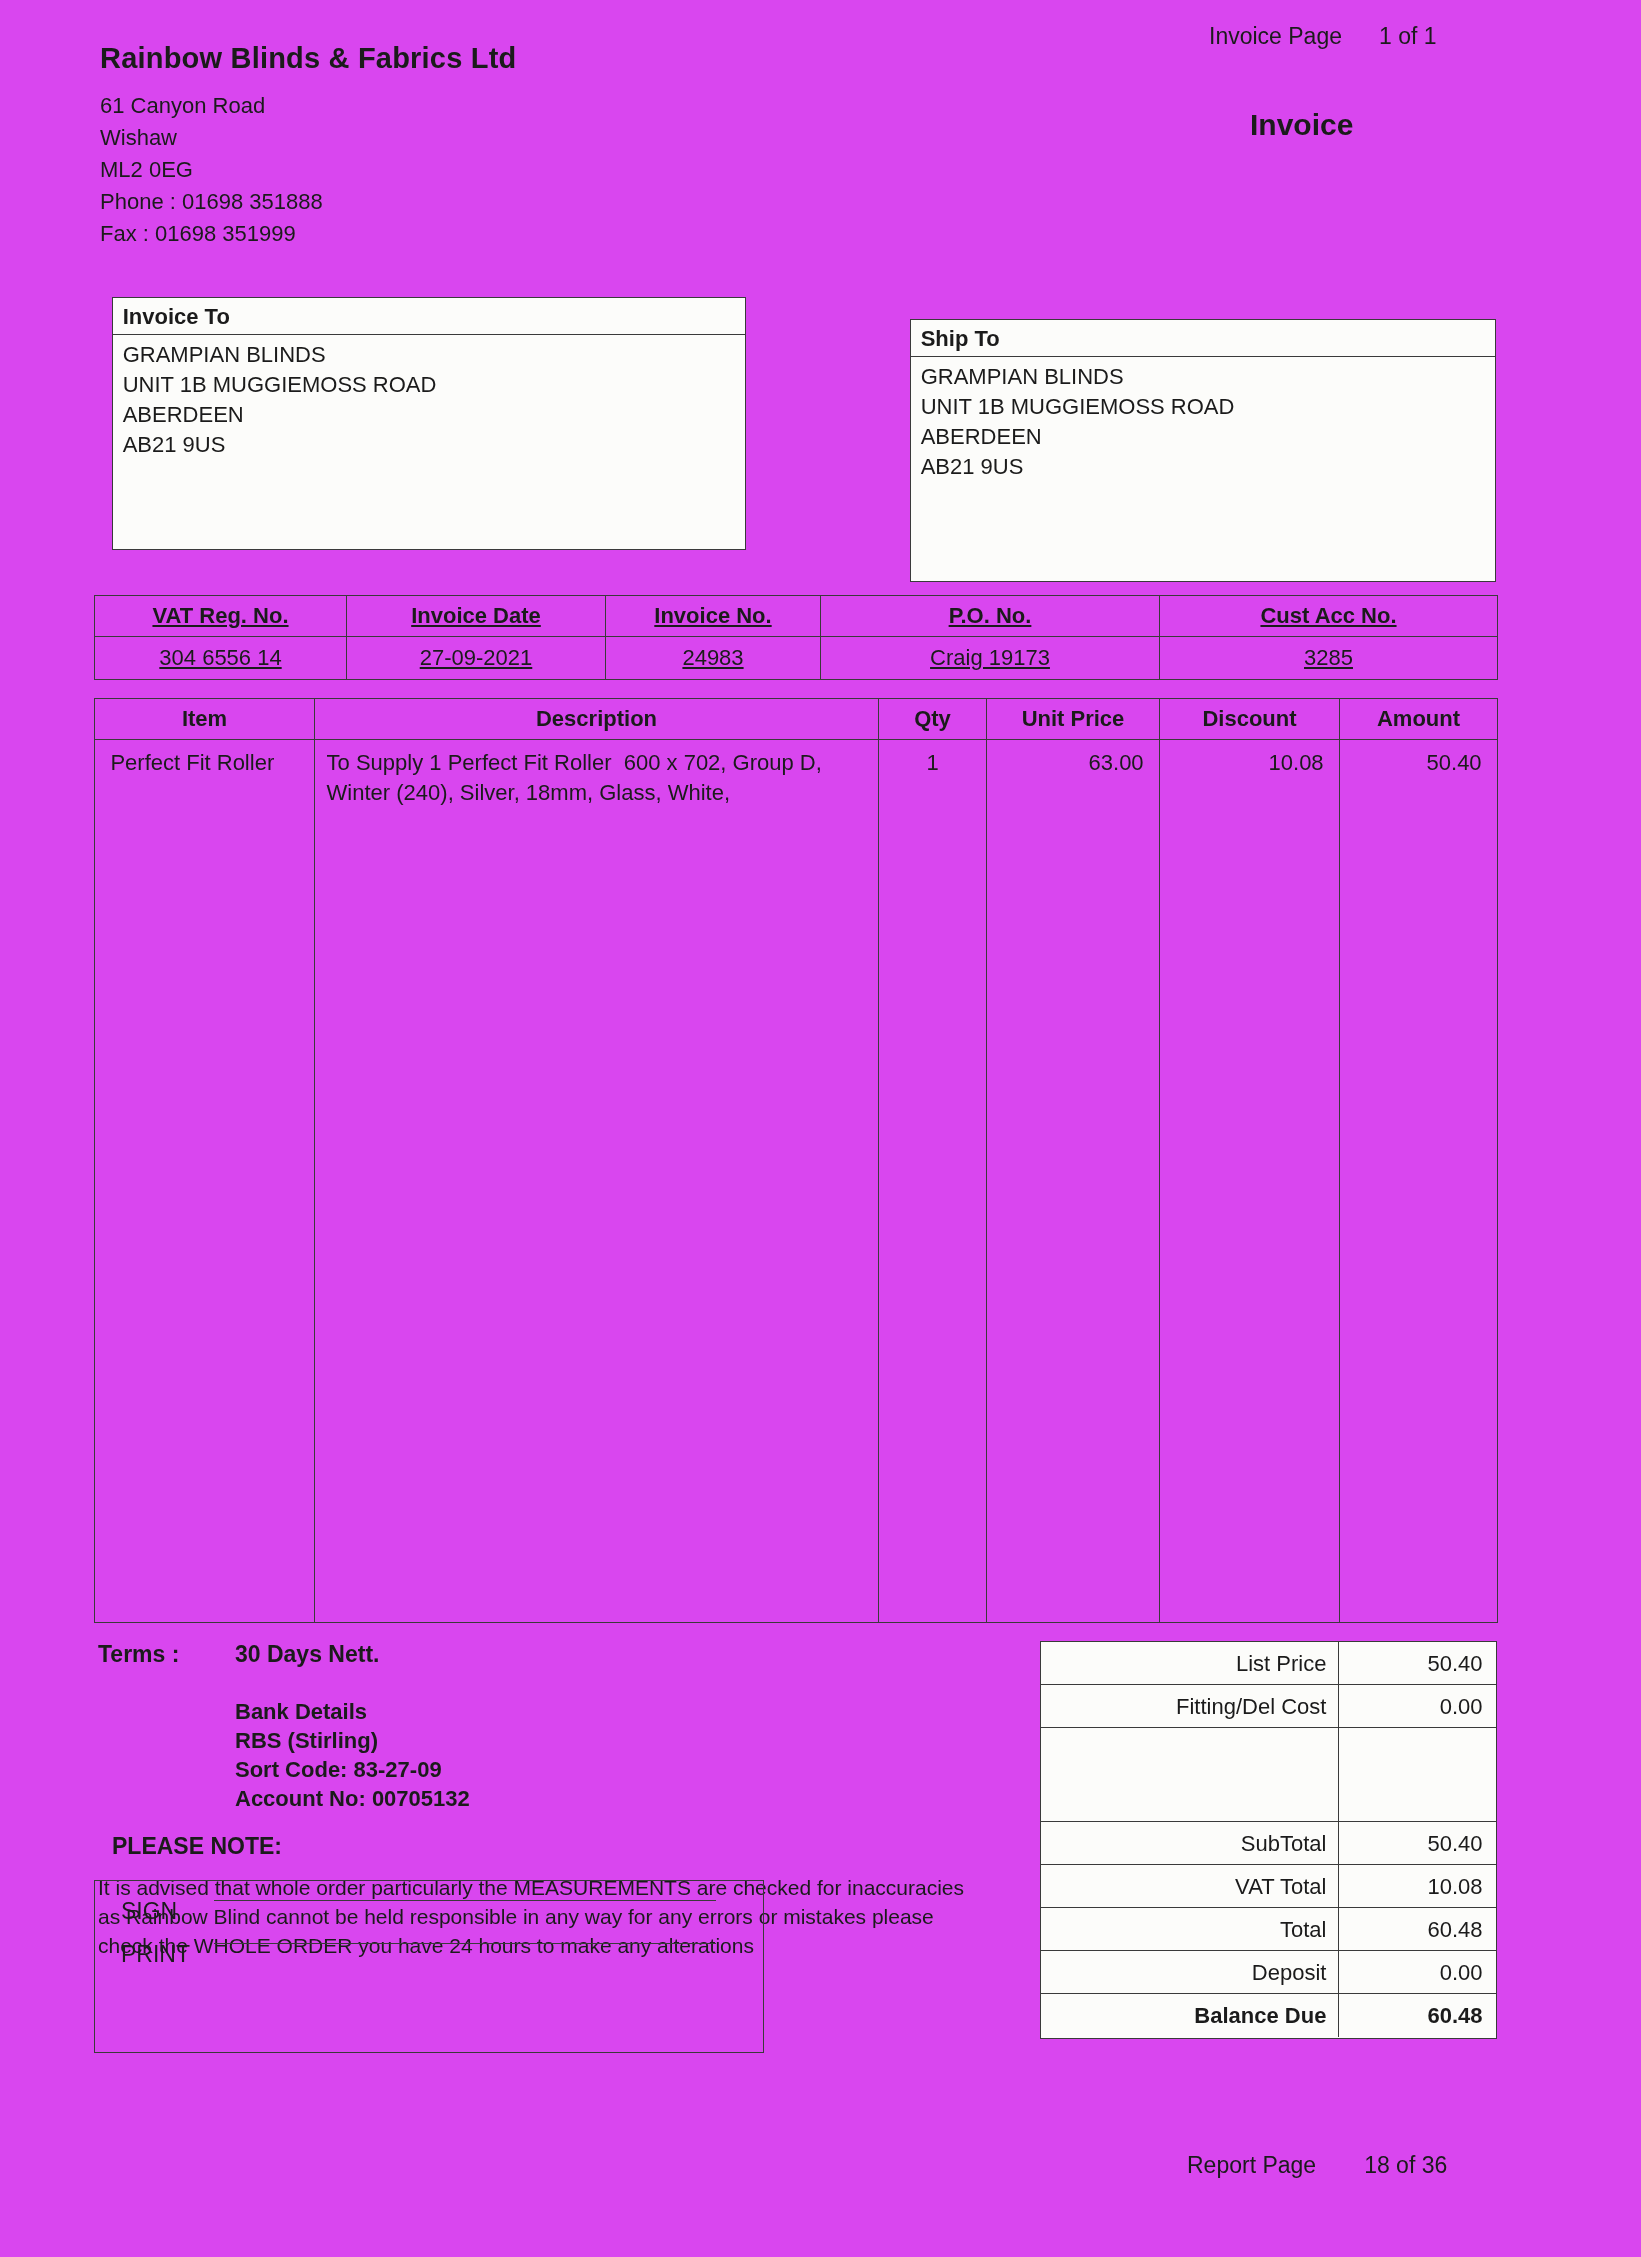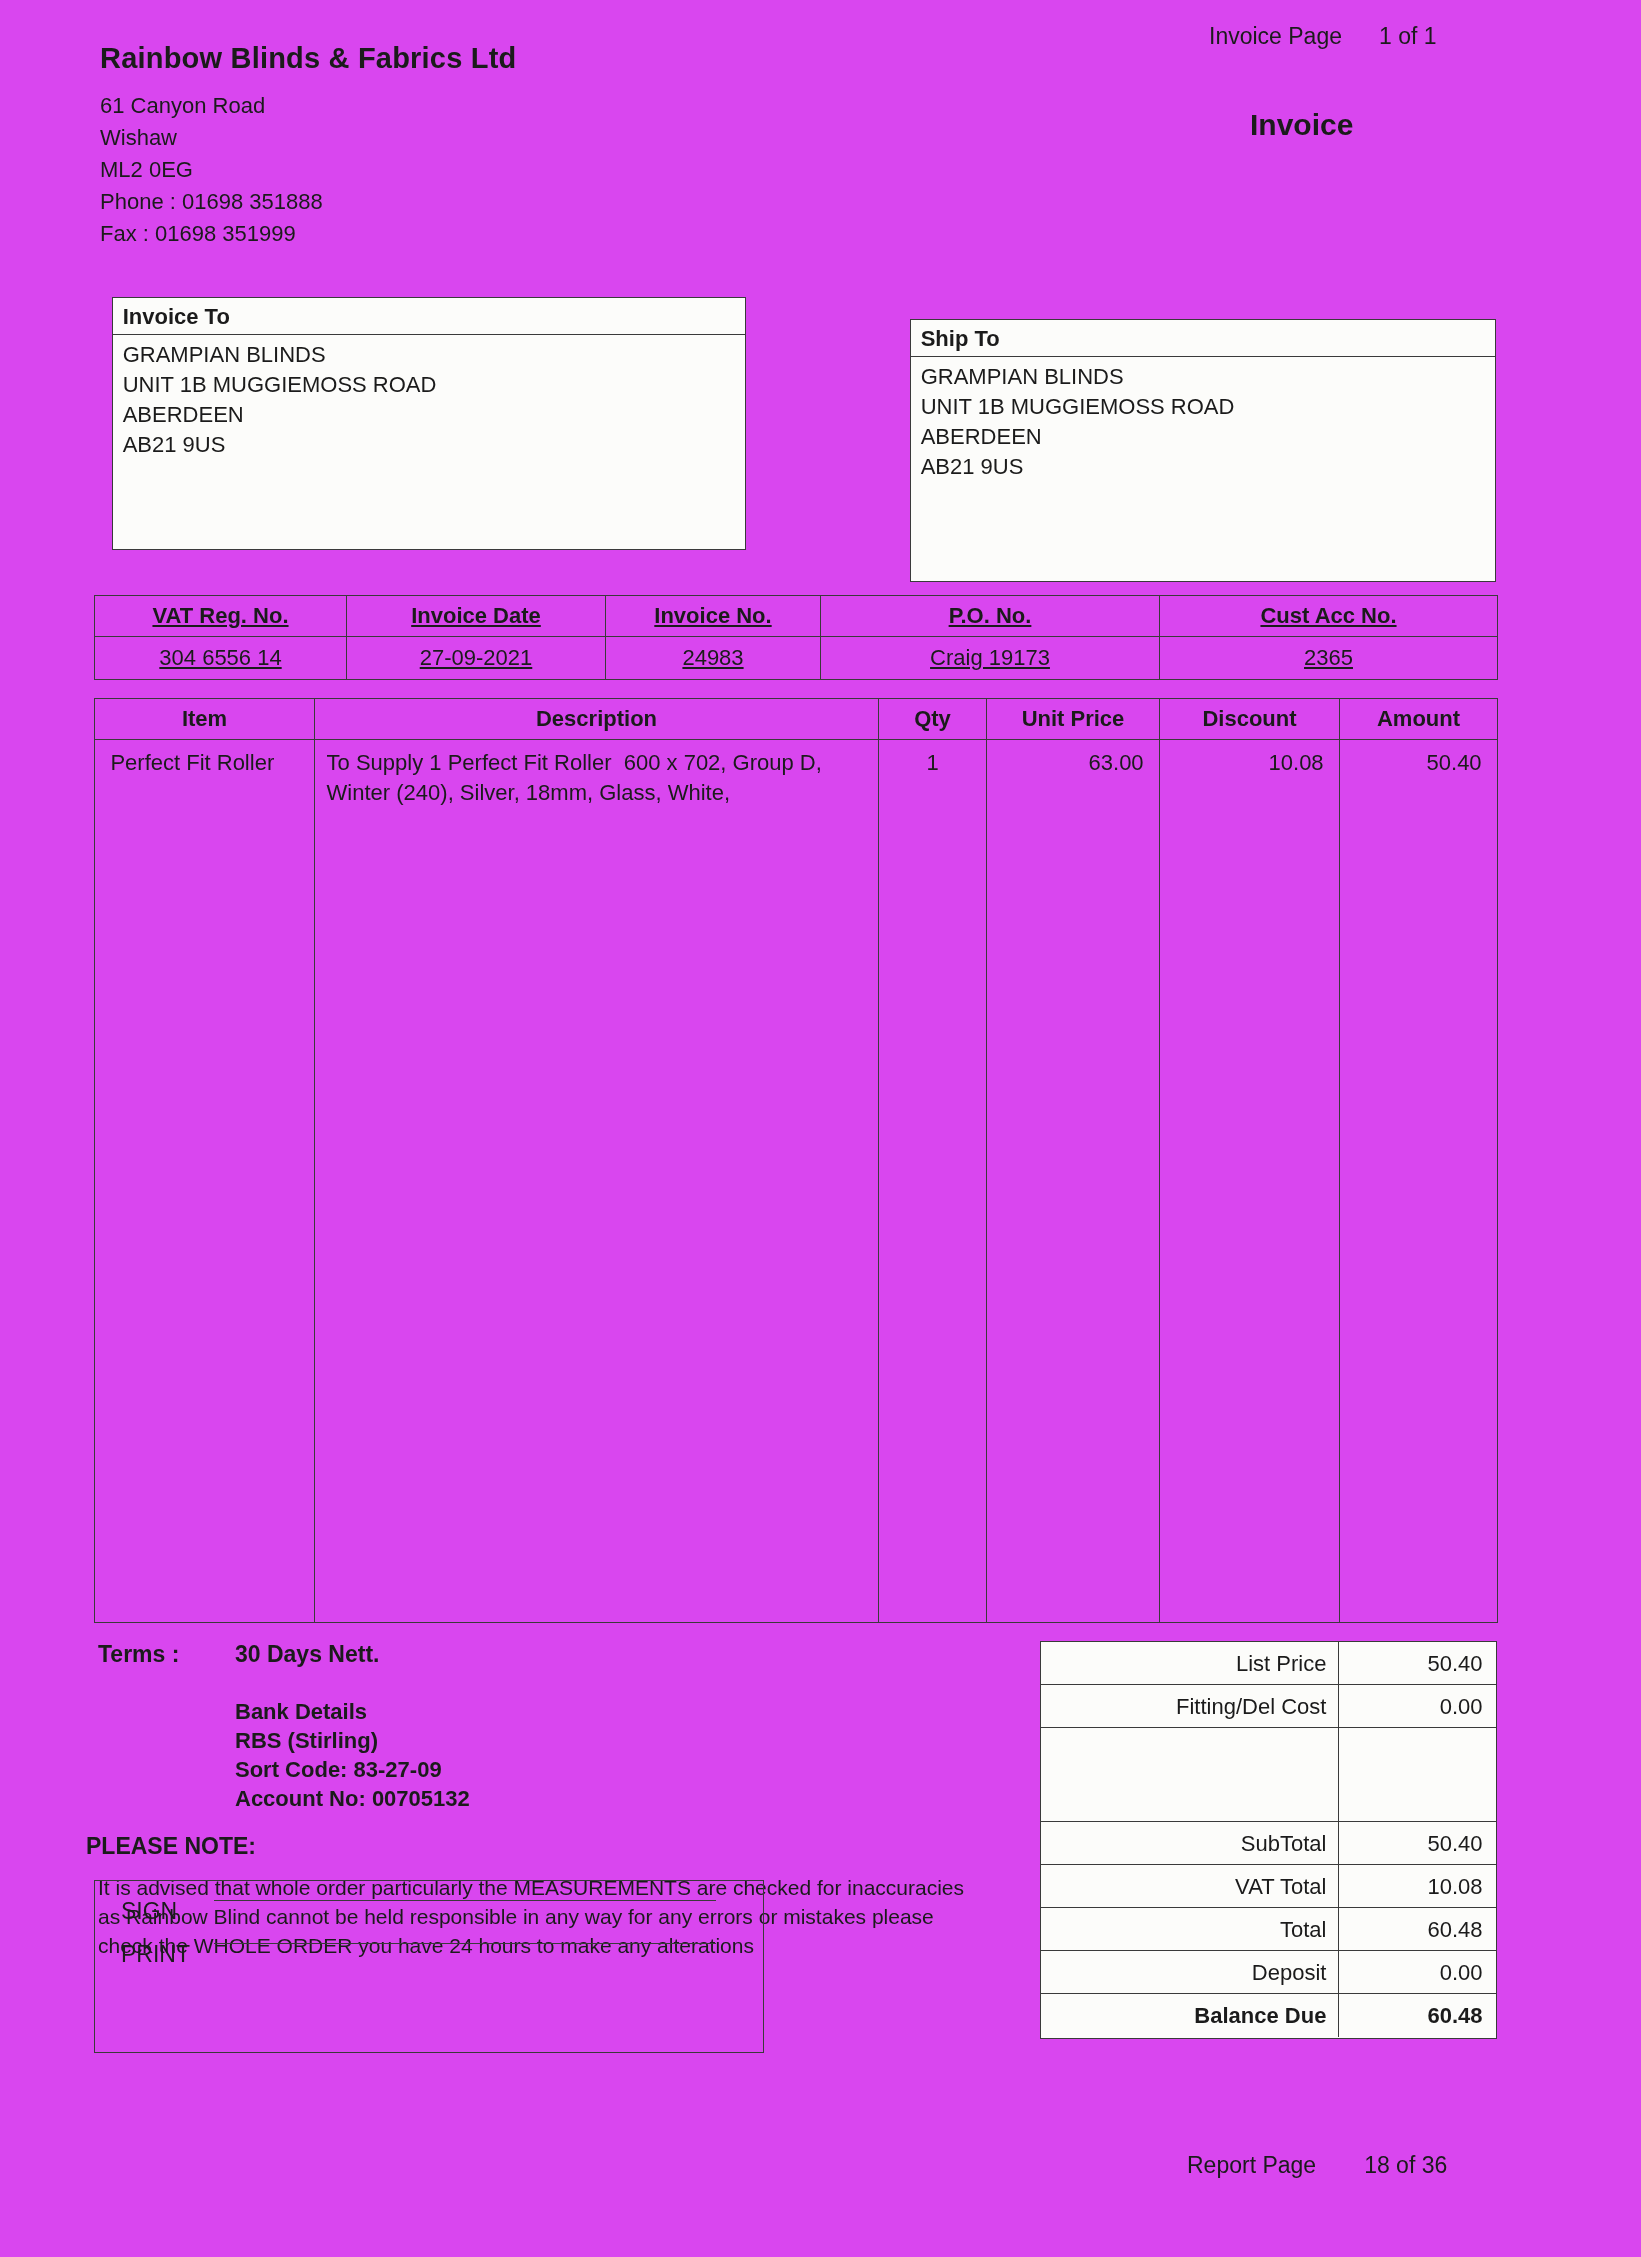--- a/index.html
+++ b/index.html
@@ -37,21 +37,21 @@
   .items td { border:1.9px solid #3a3a3a; font-size:22px; vertical-align:top; padding:7.7px 11.6px; line-height:30px; }
   .items .c-item  { text-align:left; padding-left:15.4px; }
   .items .c-desc  { text-align:left; white-space:pre-wrap; }
   .items .c-qty   { text-align:center; }
   .items .c-money { text-align:right; padding-right:15.4px; }
 
   
   .terms-label { position:absolute; left:98px; top:1641px; font-size:23px; font-weight:bold; }
   .terms-value { position:absolute; left:235px; top:1641px; font-size:23px; font-weight:bold; }
   .bank { position:absolute; left:235px; top:1697px; font-size:22px; font-weight:bold; line-height:29px; }
-  .please-note { position:absolute; left:86px; top:1833px; font-size:23px; font-weight:bold; }
+  .please-note { position:absolute; left:112px; top:1833px; font-size:23px; font-weight:bold; }
   .note-text { position:absolute; left:98px; top:1873px; width:879px; font-size:21px; line-height:29px; }
 
   
   .totals { position:absolute; left:1040px; top:1641px; width:457px; height:398px; border:1.9px solid #3a3a3a; background:#fcfcfa; }
   .trow { display:flex; height:43px; border-bottom:1.9px solid #3a3a3a; }
   .trow:last-child { border-bottom:none; }
   .trow.spacer { height:94px; }
   .tlabel { width:298px; text-align:right; padding:8.7px 11.6px 0 0; font-size:22px; border-right:1.9px solid #3a3a3a; }
   .tvalue { flex:1; text-align:right; padding:8.7px 13.5px 0 0; font-size:22px; }
   .trow.bold .tlabel, .trow.bold .tvalue { font-weight:bold; }
@@ -121,21 +121,21 @@
       <th>Invoice Date</th>
       <th>Invoice No.</th>
       <th>P.O. No.</th>
       <th>Cust Acc No.</th>
     </tr>
     <tr>
       <td>304 6556 14</td>
       <td>27-09-2021</td>
       <td>24983</td>
       <td>Craig 19173</td>
-      <td>2365</td>
+      <td>3285</td>
     </tr>
   </tbody>
     </table>
 
   <table class="items">
     <colgroup>
       <col style="width:220px">
         <col style="width:564px">
         <col style="width:108px">
         <col style="width:173px">

